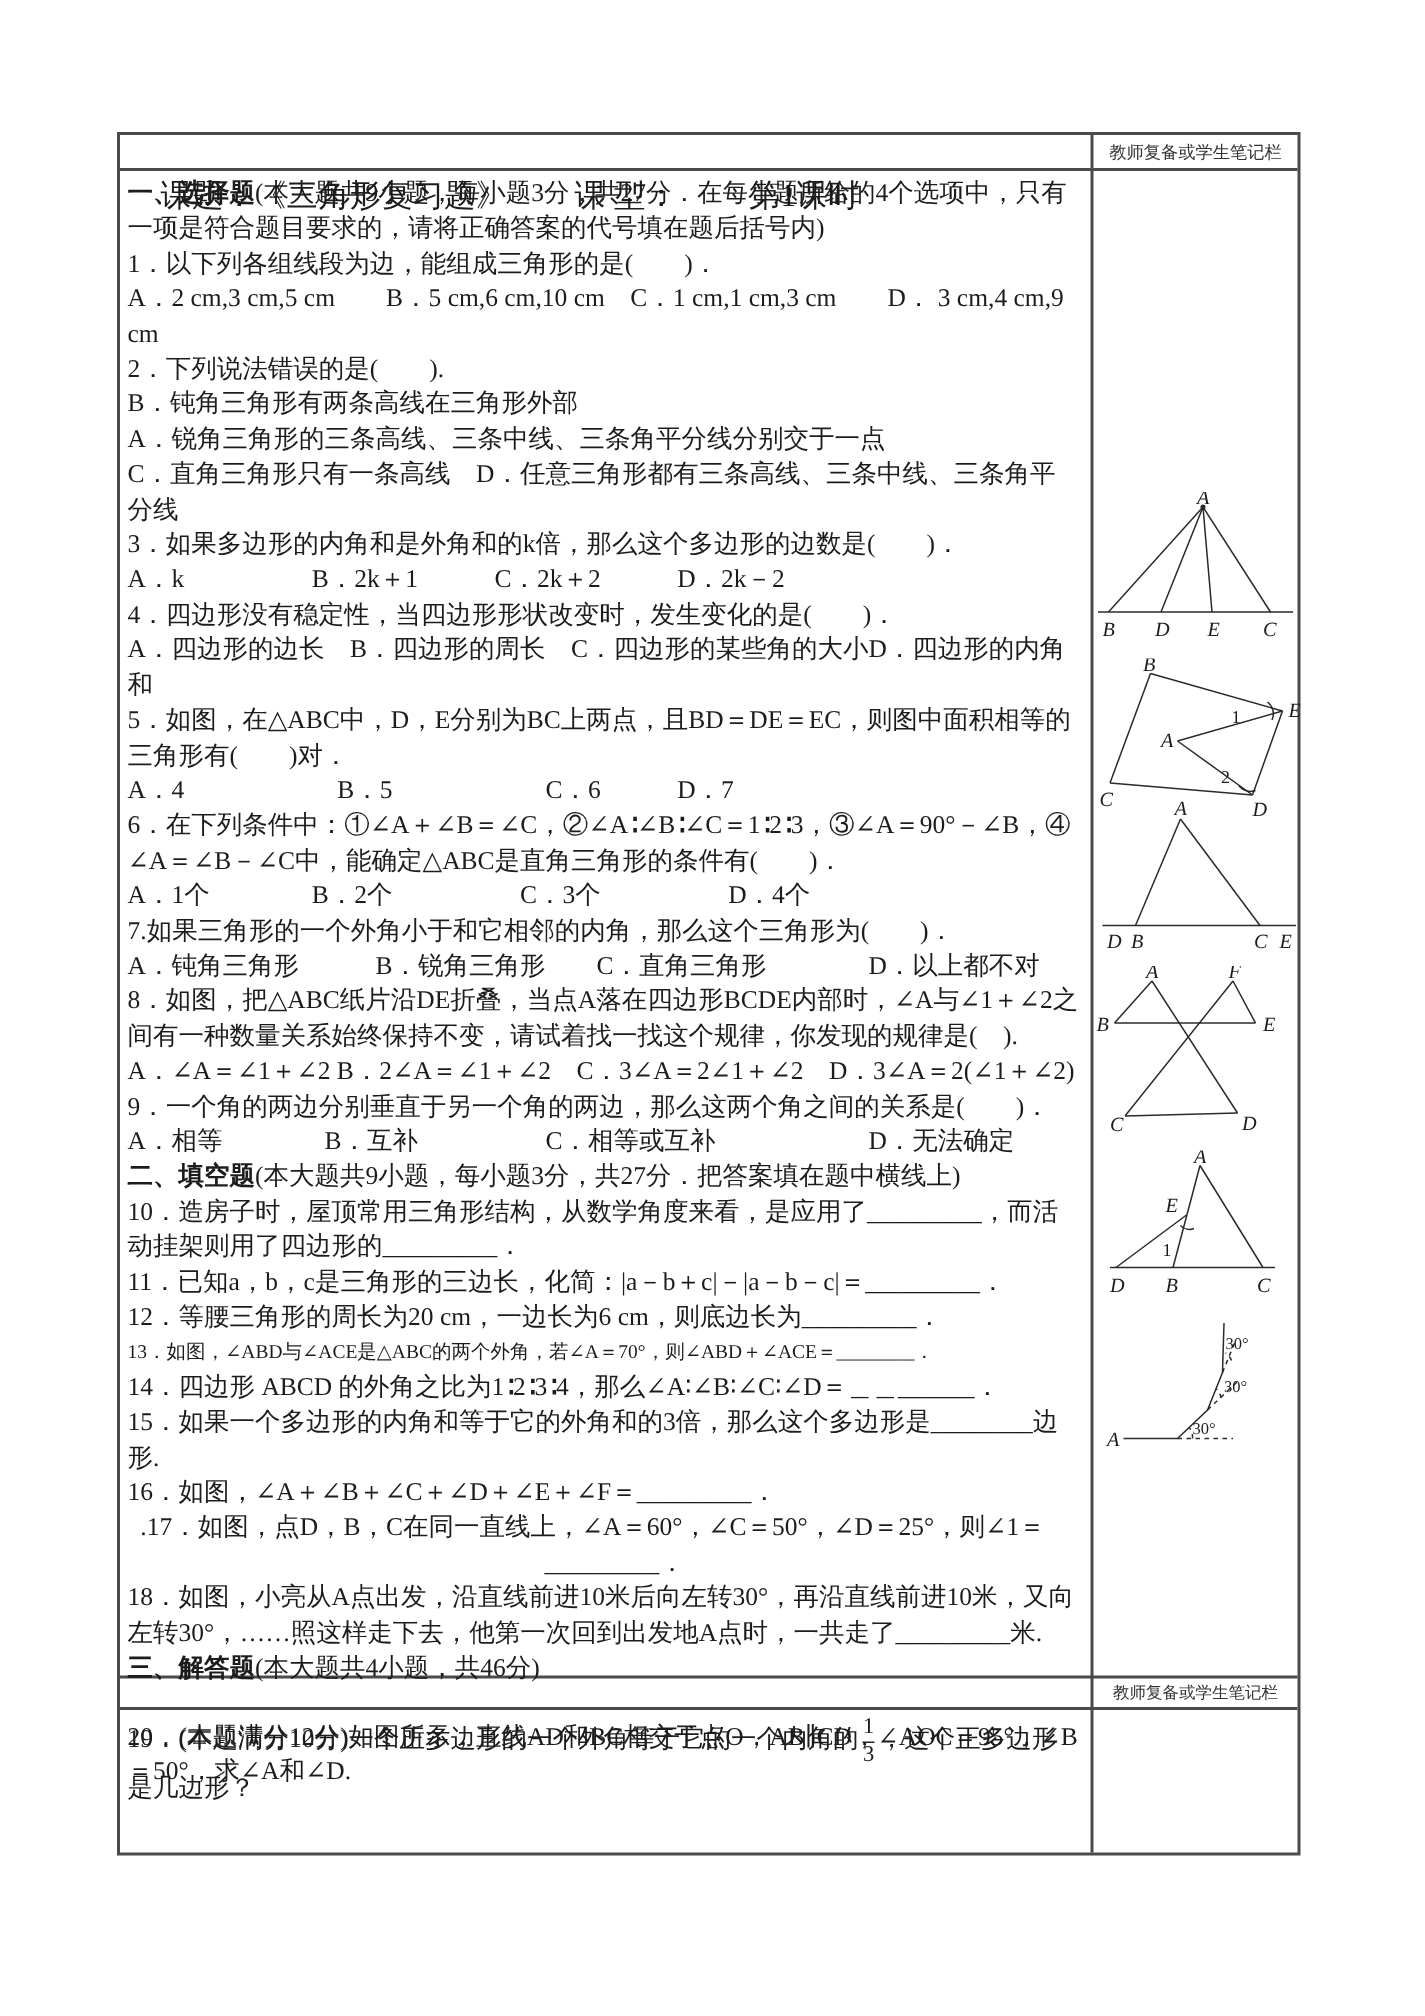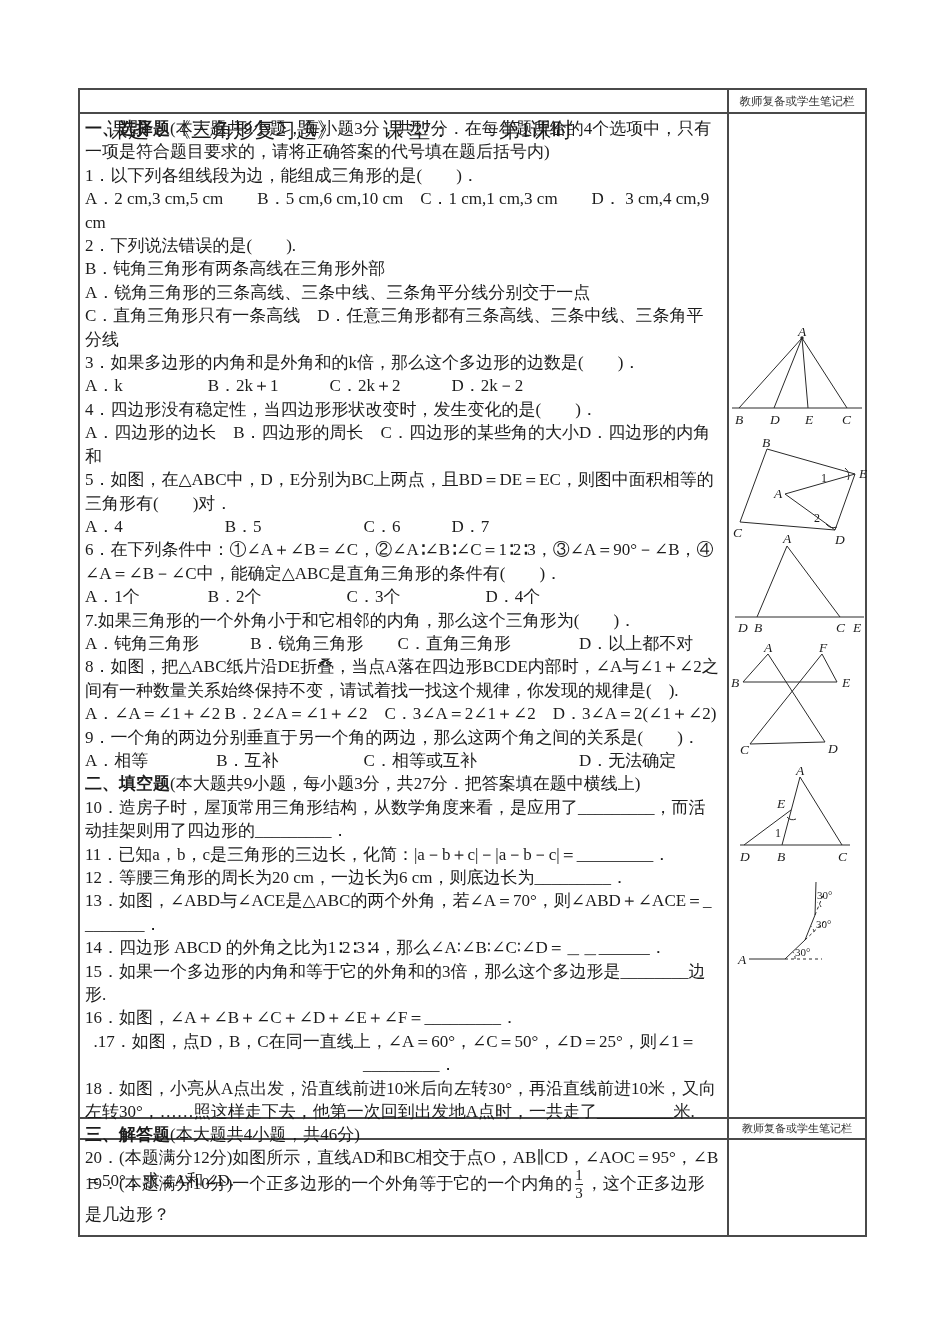--- a/index.html
+++ b/index.html
@@ -14,21 +14,21 @@
   .vline{position:absolute;top:0;bottom:0;left:647px;width:2px;background:#4a4a4a;}
   .hline{position:absolute;left:0;right:0;height:2px;background:#4a4a4a;}
   .cell-main{position:absolute;left:0;width:647px;box-sizing:border-box;}
   .cell-notes{position:absolute;left:649px;right:0;box-sizing:border-box;}
   .hdr-left{padding:1px 0 0 6px;font-size:21px;white-space:pre;}
   .hdr-left span{display:inline-block;}
   .notes-label{font-size:11.5px;color:#333;text-align:center;padding-top:4px;}
   .content{padding:3px 7px 0 5px;}
   .ln{margin:0;font-size:17px;line-height:23.4px;white-space:pre-wrap;word-break:break-all;}
   .ln b{font-weight:bold;}
-  .sm{font-size:17px;}
+  .sm{font-size:13px;}
   .ind{padding-left:278px;}
   .q19{margin-top:20px;line-height:26px;}
   .frac{display:inline-block;vertical-align:middle;text-align:center;
         font-size:15px;line-height:1.15;padding:0 3px;}
   .frac .num{display:block;}
   .frac .den{display:block;border-top:1px solid #222;}
   .fig{position:absolute;}
   .fig line,.fig path,.fig polyline{stroke:#2a2a2a;stroke-width:1;fill:none;}
   .fig .dash{stroke-dasharray:3,3;}
   .fig text{fill:#1c1c1c;font-family:"Liberation Serif","DejaVu Serif",serif;

